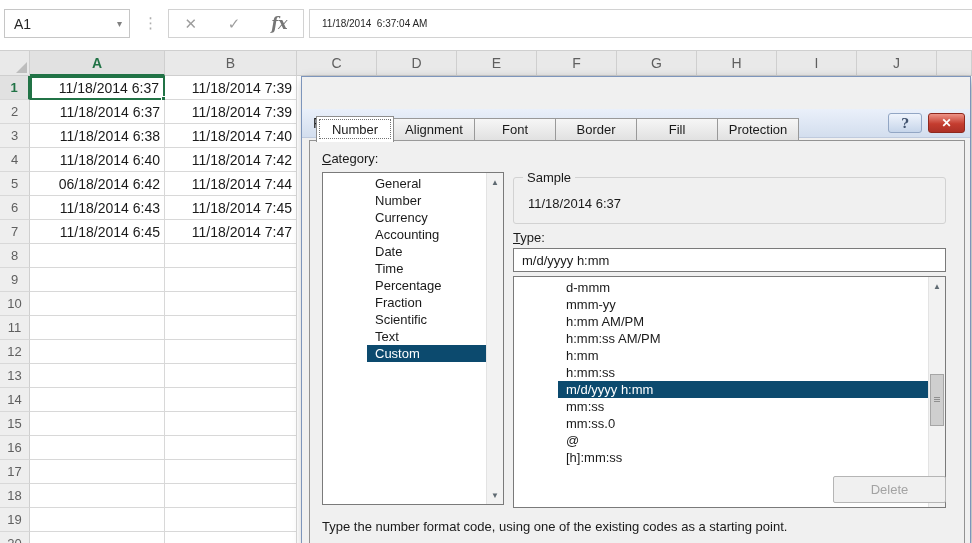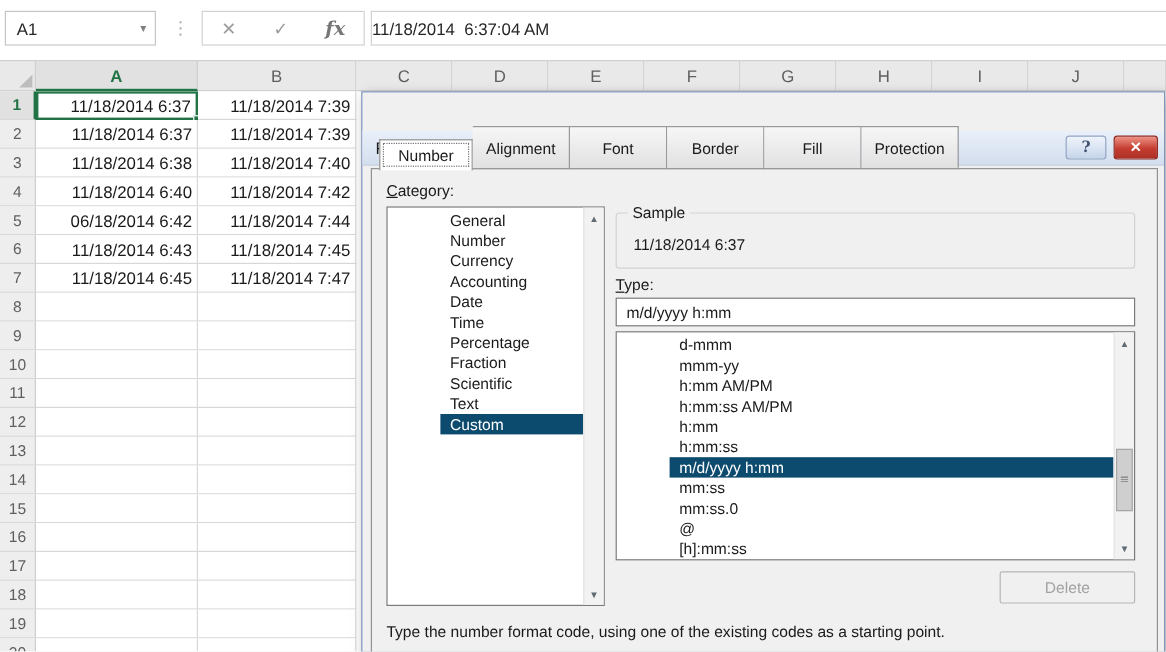--- a/index.html
+++ b/index.html
@@ -10,22 +10,22 @@
   .toolbar { position:absolute; left:0; top:0; width:972px; height:50px; background:#fff;text-decoration:underline; }
   .name-box { position:absolute; left:4px; top:9px; width:126px; height:29px; border:1px solid #c6c6c6;
               background:#fff; display:flex; align-items:center; padding-left:9px; font-size:14px; color:#262626; }
   .name-box .dd { margin-left:auto; padding-right:7px; color:#808080; font-size:10px; }
   .tb-dots { position:absolute; left:143px; top:14px; color:#aeaeae; font-size:15px; }
   .fx-group { position:absolute; left:168px; top:9px; width:136px; height:29px; border:1px solid #d2d2d2;
               background:#fff; display:flex; align-items:center; justify-content:space-around; }
   .tbtn { color:#9d9d9d; font-size:15px; }
   .tbtn.fx { font-family:"DejaVu Serif",serif; font-style:italic; font-weight:bold; color:#767676; font-size:16px; }
   .formula-bar { position:absolute; left:309px; top:9px; width:663px; height:29px; border:1px solid #d2d2d2;
-                 border-right:none; background:#fff; display:flex; align-items:center; padding-left:0;
-                 font-size:14px; color:#262626; }
+                 border-right:none; background:#fff; display:flex; align-items:center; padding-left:12px;
+                 font-size:10px; color:#262626; }
   .formula-bar span { white-space:pre; }
 
   
   .col-headers { position:absolute; left:0; top:50px; height:26px; display:flex; }
   .col-h, .corner { height:26px; background:#e9e9e9; border-top:1px solid #cfcfcf; border-bottom:1px solid #cfcfcf;
            border-right:1px solid #cfcfcf; color:#5f5f5f; font-size:14px;
            display:flex; align-items:center; justify-content:center; }
   .corner { width:30px; position:relative; }
   .corner::after { content:""; position:absolute; right:2px; bottom:2px; width:0; height:0;
                    border-bottom:11px solid #bdbdbd; border-left:11px solid transparent; }
@@ -49,21 +49,21 @@
   .titlebar { height:29px; background:linear-gradient(#eaf0fa,#d3deee); border-bottom:1px solid #bfcadd;
               display:flex; align-items:center; padding:0 5px 0 11px;margin-top:32px; }
   .titlebar .title { flex:1; font-size:14px; color:#1c1c1c; }
   .wbtn { height:20px; border-radius:3px; display:flex; align-items:center; justify-content:center;
           font-size:13px; font-weight:bold; }
   .wbtn.help { width:34px; background:linear-gradient(#eff4fc,#c6d5ea); border:1px solid #92a6c4;
                color:#41536f; font-family:"DejaVu Serif",serif; margin-right:6px; }
   .wbtn.close { width:37px; background:linear-gradient(#ee9387,#c43c2f 55%,#ad3127); border:1px solid #8f281e;
                 color:#fff; font-size:12px; }
   .tabs { position:absolute; left:14px; top:38px; height:26px; display:flex; align-items:flex-end; z-index:3; }
-  .tab { height:36px; width:81px; background:linear-gradient(#f6f6f6,#e1e1e1); border:1px solid #999999;
+  .tab { height:23px; width:81px; background:linear-gradient(#f6f6f6,#e1e1e1); border:1px solid #999999;
          border-left:none; font-size:13px; color:#1a1a1a; display:flex; align-items:center; justify-content:center; }
   .tab:first-child { border-left:1px solid #999999; }
   .tab.active { height:26px; width:78px; background:#fff; border:1px solid #8e8e8e; border-bottom:none;
                 outline:1px dotted #737373; outline-offset:-4px; margin-bottom:-1px; }
   .panel { position:absolute; left:7px; top:63px; width:656px; height:520px; background:#f0f0f0;
            border:1px solid #929292; z-index:2; }
   .panel-label { position:absolute; font-size:13px; color:#1a1a1a; }
   .access-key::first-letter { text-decoration:underline; }
 
   .cat-list { position:absolute; left:12px; top:31px; width:182px; height:333px; background:#fff;
@@ -83,21 +83,21 @@
 
   .sample-box { position:absolute; left:203px; top:36px; width:433px; height:47px;
                 border:1px solid #d2d2d2; border-radius:3px; }
   .sample-box .legend { position:absolute; top:-8px; left:9px; background:#f0f0f0; padding:0 4px;
                         font-size:13px; color:#1a1a1a; }
   .sample-box .val { position:absolute; left:14px; top:18px; font-size:13px; color:#1a1a1a; }
 
   .type-input { position:absolute; left:203px; top:107px; width:433px; height:24px; border:1px solid #7a7a7a;
                 background:#fff; font-family:"Liberation Sans",sans-serif; font-size:13px; color:#1a1a1a;
                 padding-left:8px; }
-  .type-list { position:absolute; left:203px; top:135px; width:433px; height:191px; background:#fff;
+  .type-list { position:absolute; left:203px; top:135px; width:433px; height:232px; background:#fff;
                border:1px solid #7a7a7a; }
 
   .delete-btn { position:absolute; left:523px; top:335px; width:113px; height:27px; background:#f0f0f0;
                 border:1px solid #b5b5b5; border-radius:2px; font-family:"Liberation Sans",sans-serif;
                 font-size:13px; color:#a3a3a3; }
   .help-text { position:absolute; left:12px; top:378px; font-size:13px; color:#1a1a1a; }
 </style>
 </head>
 <body>
 

